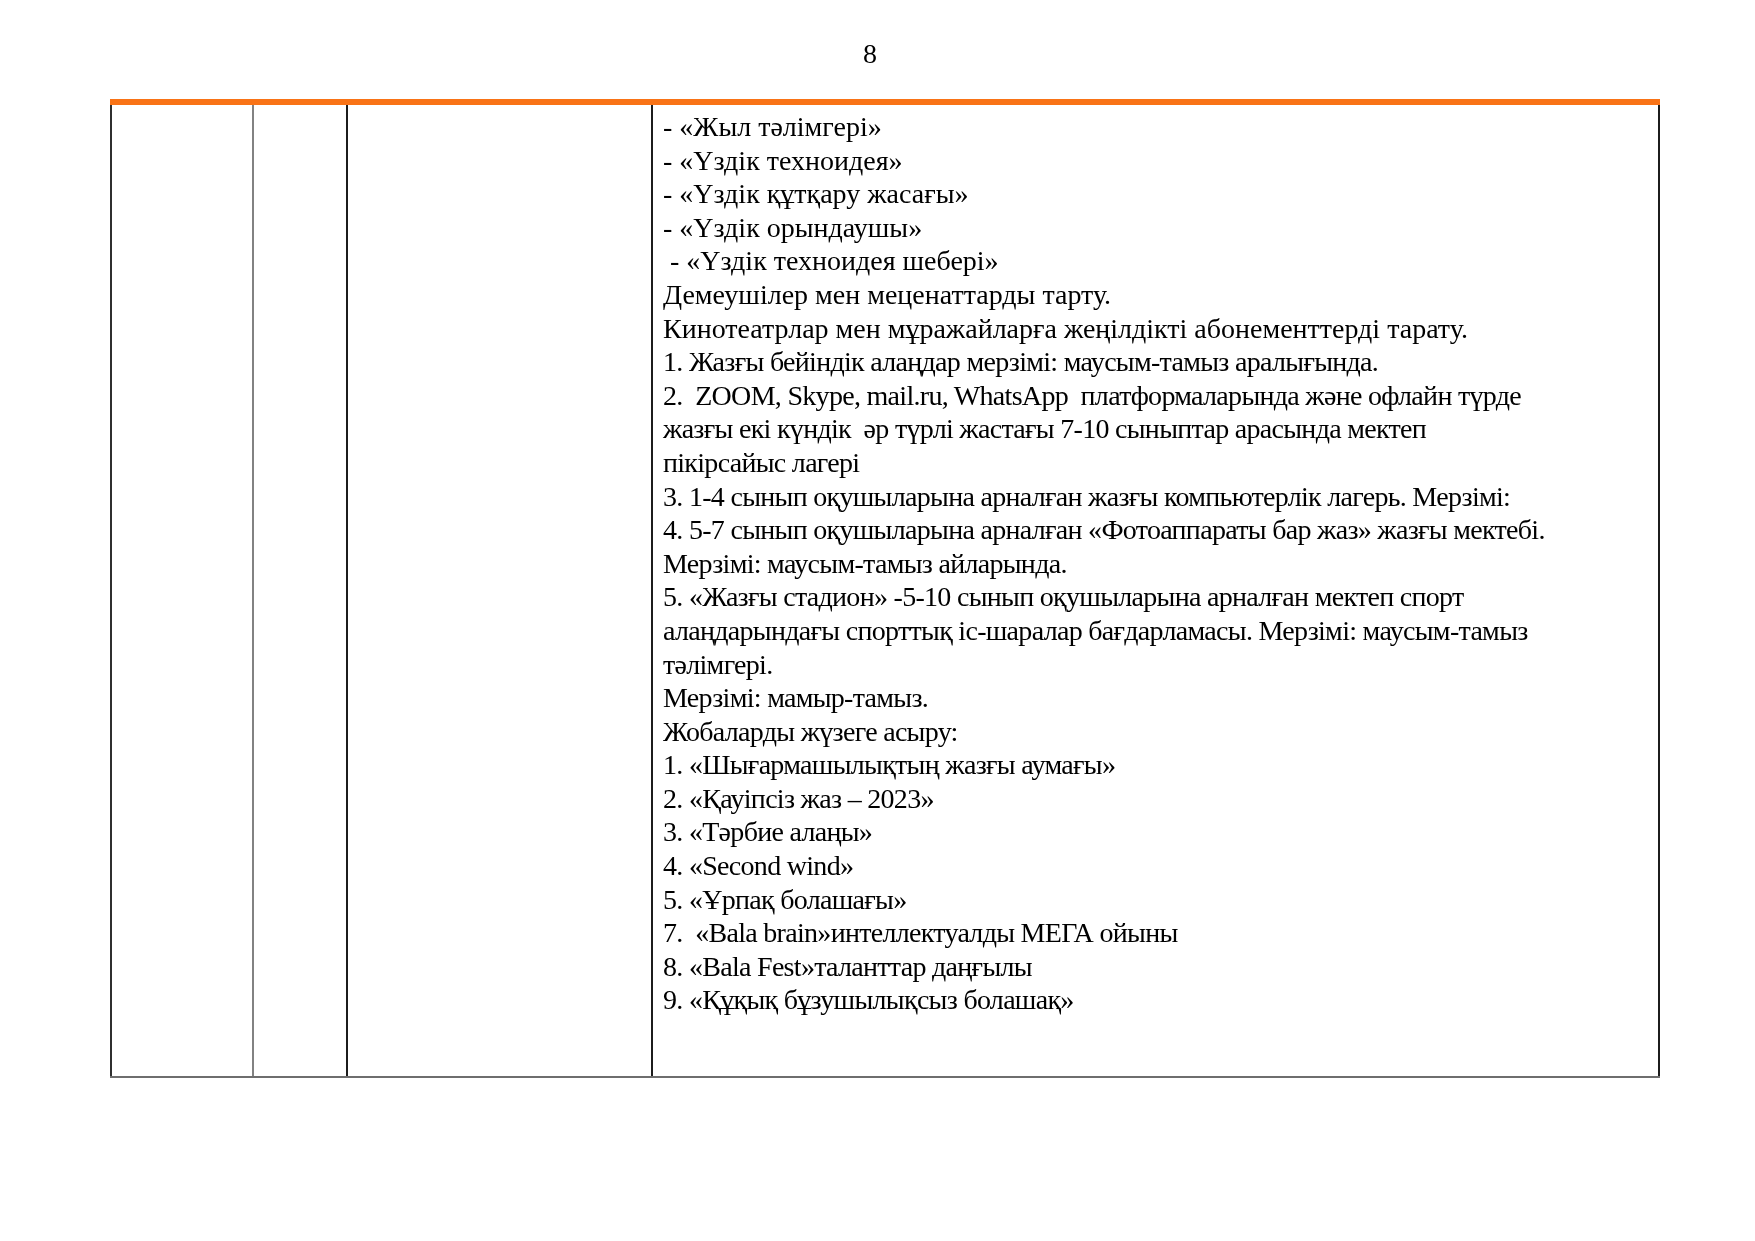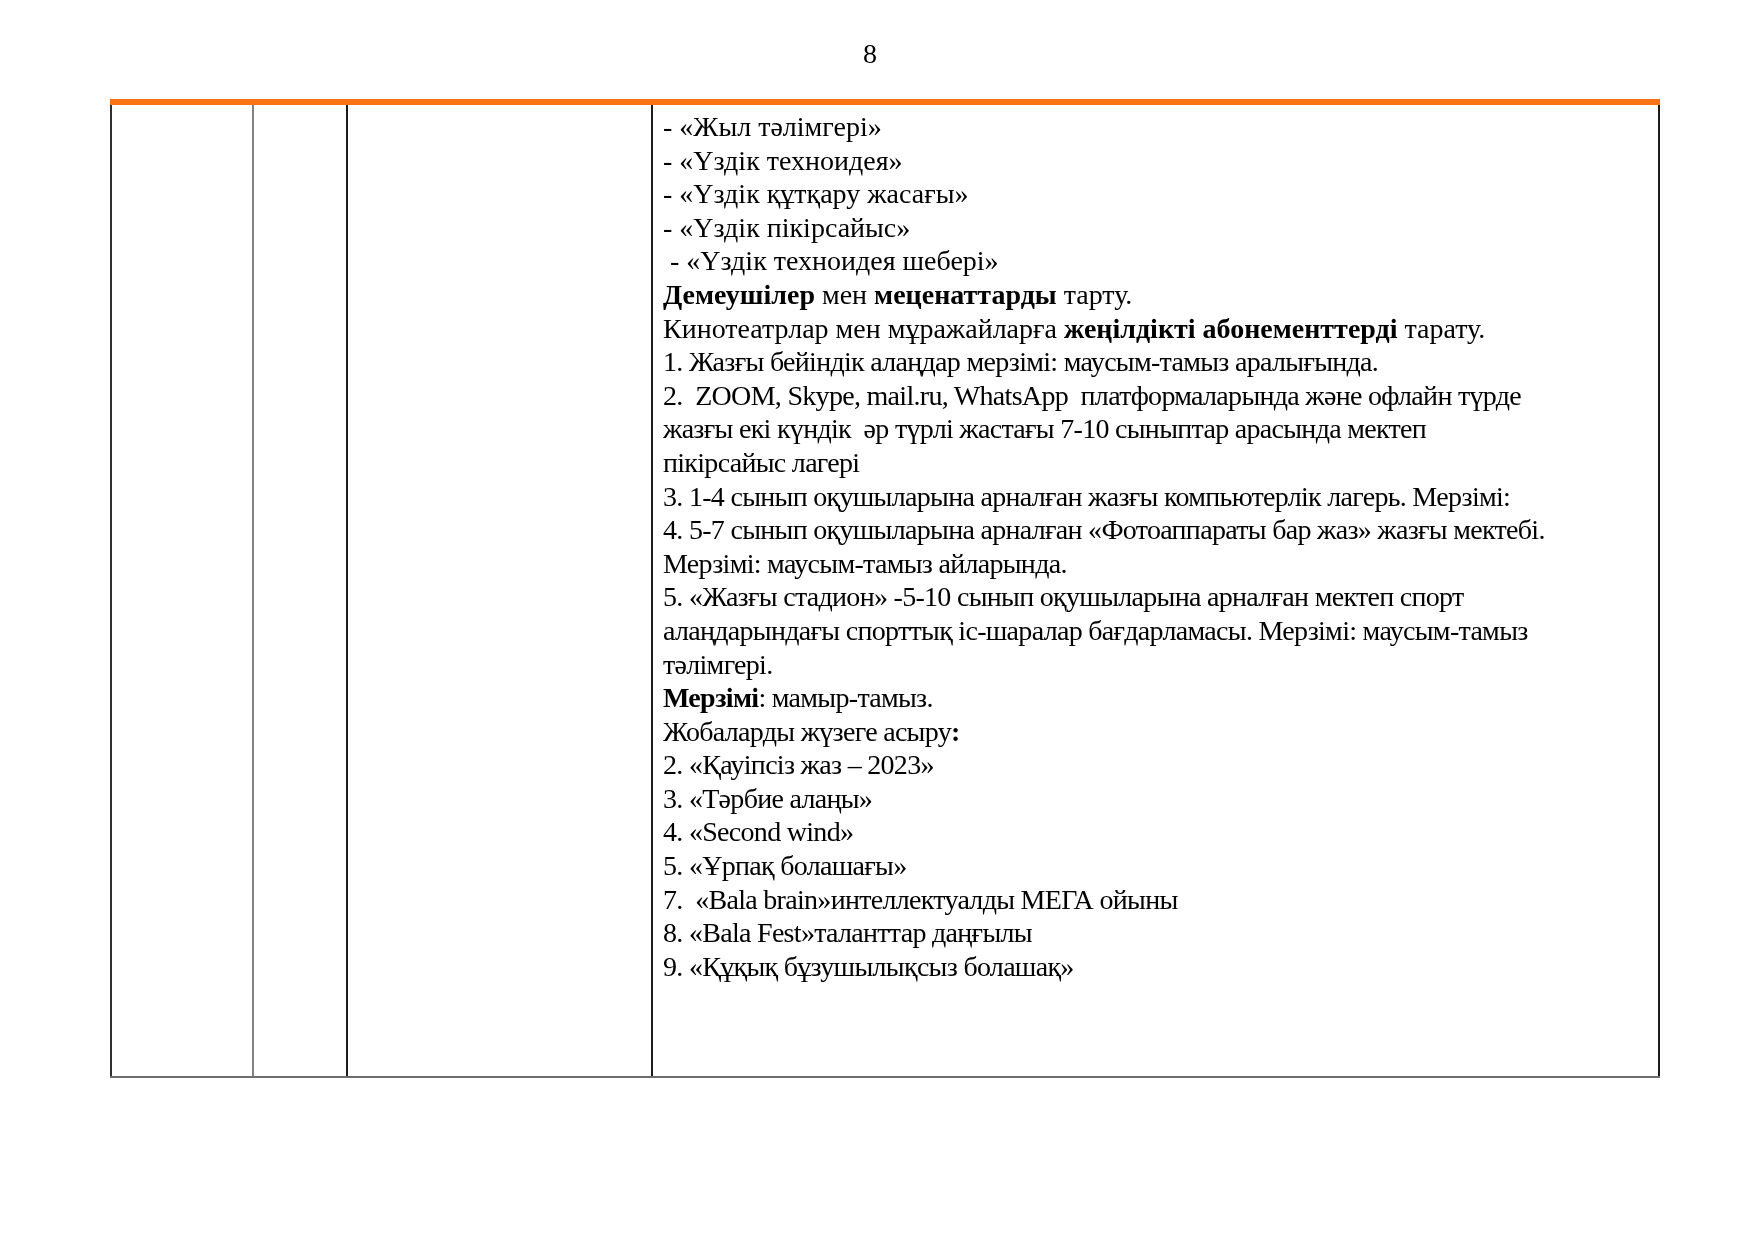--- a/index.html
+++ b/index.html
@@ -60,53 +60,54 @@
   }
   .line {
     font-size: 28px;
     line-height: 33.6px;
     white-space: pre;
   }
   .line.narrow {
     letter-spacing: -0.7px;
   }
   .b {
-    font-weight: bold;
+    font-weight: normal;
   }
 </style>
 </head>
 <body style="--text-color: #000000; background: rgb(255, 255, 255);">
 
 <div class="page-number">8</div>
 
 <div class="doc-table">
   <div class="cell c1"></div>
   <div class="cell c2"></div>
   <div class="cell c3"></div>
   <div class="cell c4">
     <div id="content-lines">
         <div class="line"><span>- «Жыл тәлімгері»</span></div>
         <div class="line"><span>- «Үздік техноидея»</span></div>
         <div class="line"><span>- «Үздік құтқару жасағы»</span></div>
-        <div class="line"><span>- «Үздік пікірсайыс»</span></div>
+        <div class="line"><span>- «Үздік орындаушы»</span></div>
         <div class="line"><span> - «Үздік техноидея шебері»</span></div>
         <div class="line"><span class="b">Демеушілер</span><span> мен </span><span class="b">меценаттарды</span><span> тарту.</span></div>
         <div class="line"><span>Кинотеатрлар мен мұражайларға </span><span class="b">жеңілдікті абонементтерді</span><span> тарату.</span></div>
         <div class="line narrow"><span>1. Жазғы бейіндік алаңдар мерзімі: маусым-тамыз аралығында.</span></div>
         <div class="line narrow"><span>2.  ZOOM, Skype, mail.ru, WhatsApp  платформаларында және офлайн түрде</span></div>
         <div class="line narrow"><span>жазғы екі күндік  әр түрлі жастағы 7-10 сыныптар арасында мектеп</span></div>
         <div class="line narrow"><span>пікірсайыс лагері</span></div>
         <div class="line narrow"><span>3. 1-4 сынып оқушыларына арналған жазғы компьютерлік лагерь. Мерзімі:</span></div>
         <div class="line narrow"><span>4. 5-7 сынып оқушыларына арналған «Фотоаппараты бар жаз» жазғы мектебі.</span></div>
         <div class="line narrow"><span>Мерзімі: маусым-тамыз айларында.</span></div>
         <div class="line narrow"><span>5. «Жазғы стадион» -5-10 сынып оқушыларына арналған мектеп спорт</span></div>
         <div class="line narrow"><span>алаңдарындағы спорттық іс-шаралар бағдарламасы. Мерзімі: маусым-тамыз</span></div>
         <div class="line narrow"><span>тәлімгері.</span></div>
         <div class="line narrow"><span class="b">Мерзімі</span><span>: мамыр-тамыз.</span></div>
         <div class="line narrow"><span>Жобаларды жүзеге асыру</span><span class="b">:</span></div>
+        <div class="line narrow"><span>1. «Шығармашылықтың жазғы аумағы»</span></div>
         <div class="line narrow"><span>2. «Қауіпсіз жаз – 2023»</span></div>
         <div class="line narrow"><span>3. «Тәрбие алаңы»</span></div>
         <div class="line narrow"><span>4. «Second wind»</span></div>
         <div class="line narrow"><span>5. «Ұрпақ болашағы»</span></div>
         <div class="line narrow"><span>7.  «Bala brain»интеллектуалды МЕГА ойыны</span></div>
         <div class="line narrow"><span>8. «Bala Fest»таланттар даңғылы</span></div>
         <div class="line narrow"><span>9. «Құқық бұзушылықсыз болашақ»</span></div>
       </div>
   </div>
 </div>

